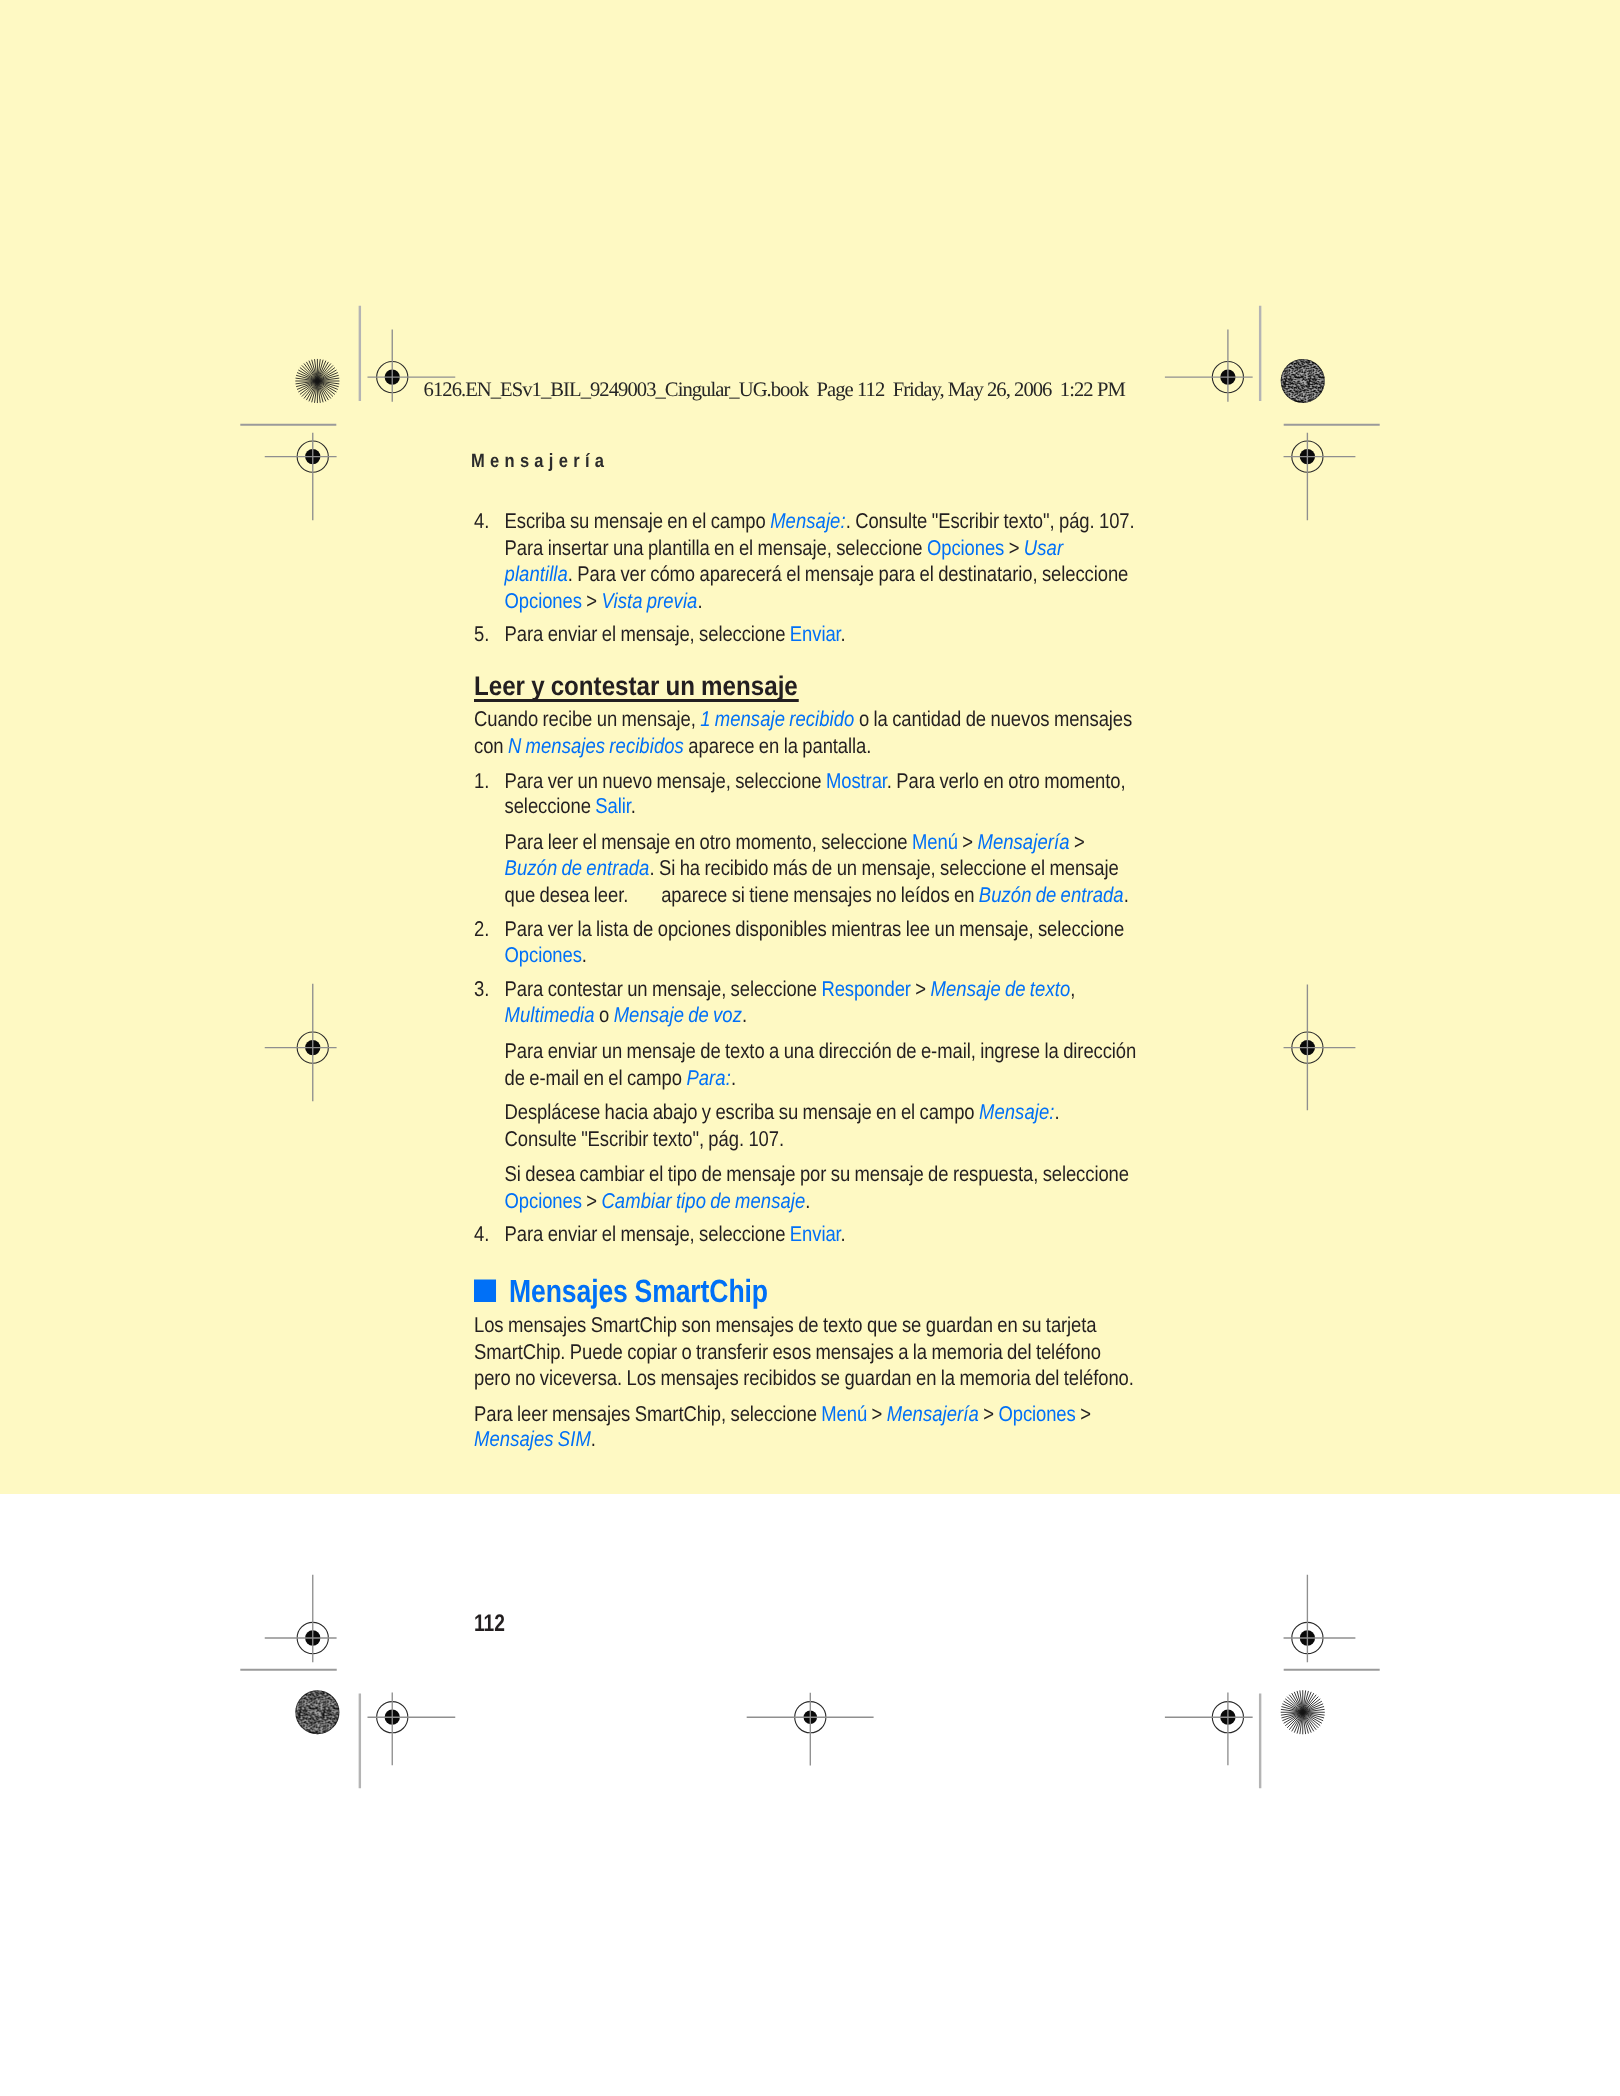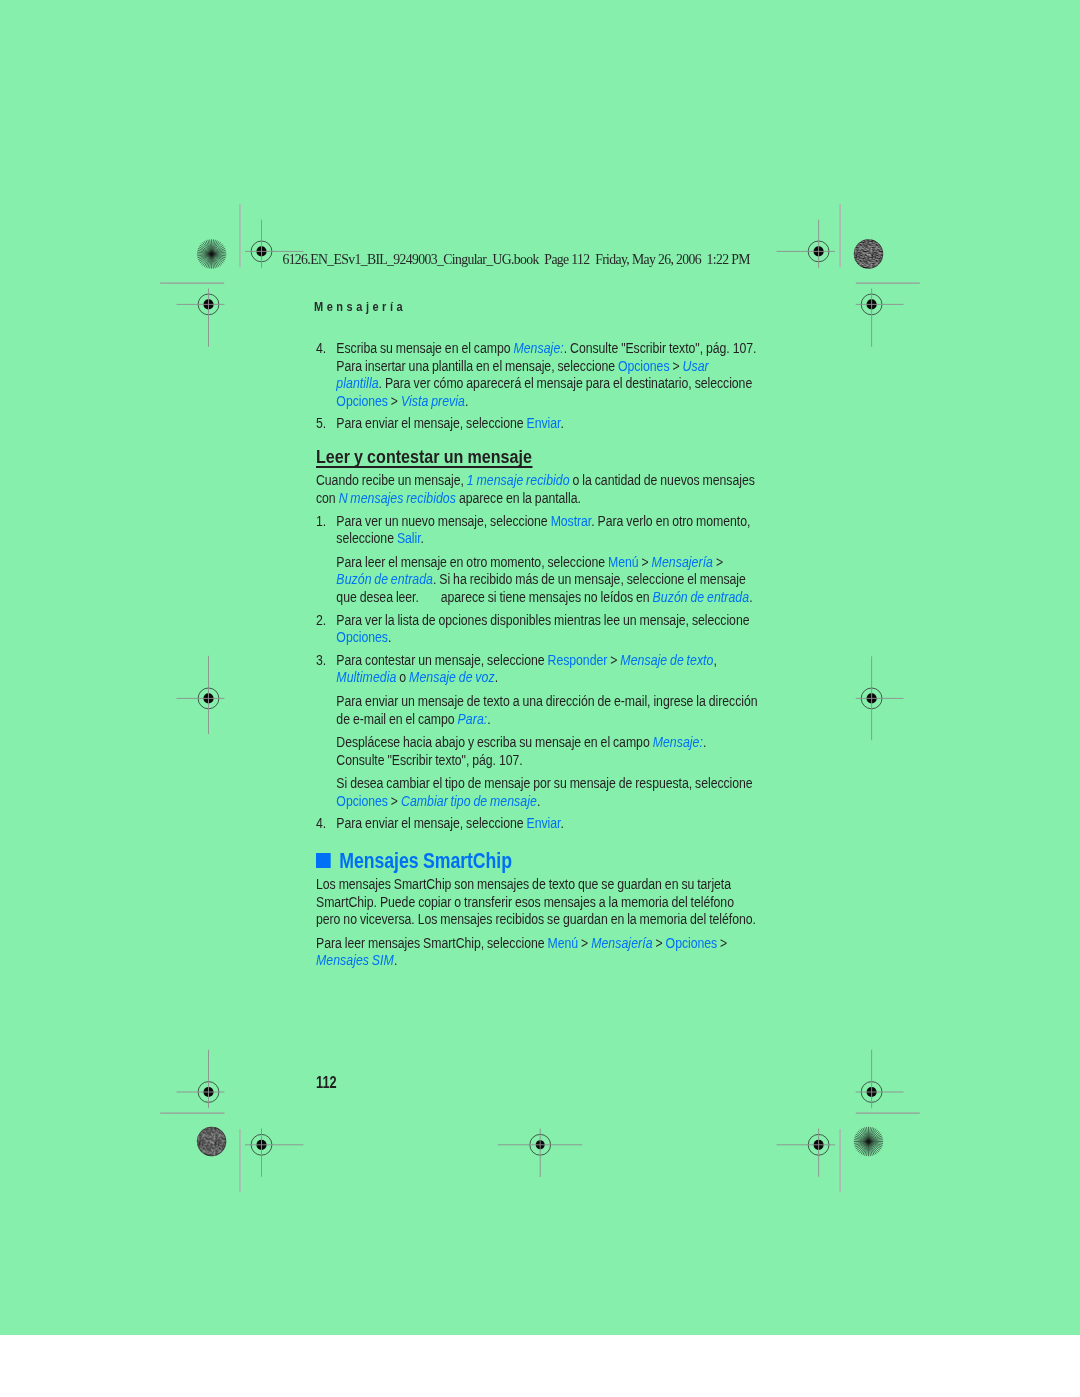--- a/index.html
+++ b/index.html
@@ -1,19 +1,19 @@
 <!DOCTYPE html>
 <html><head>
 <meta charset="utf-8">
 <style>
   html,body{margin:0;padding:0;}
   body{width:1080px;height:1397px;background:#ffffff;overflow:hidden;
        font-family:"Liberation Sans",sans-serif;-webkit-font-smoothing:antialiased;
        filter:blur(0px);}
-  .page{position:absolute;left:0;top:0;width:1080px;height:1335px;background:#86efac;}
+  .page{position:absolute;left:0;top:0;width:1080px;height:996px;background:#fef9c3;}
 
   
   svg.marks{position:absolute;left:0;top:0;width:1080px;height:1397px;}
 
   
   .fileline{position:absolute;left:282.4px;top:252.9px;font-family:"Liberation Serif",serif;
             font-size:13.75px;line-height:14px;color:#262626;white-space:pre;
             letter-spacing:-0.64px;}
   .runhead{position:absolute;left:314.3px;top:299.6px;font-size:12.8px;line-height:13px;
            color:#2c2c2c;letter-spacing:4.1px;font-weight:bold;white-space:pre;

